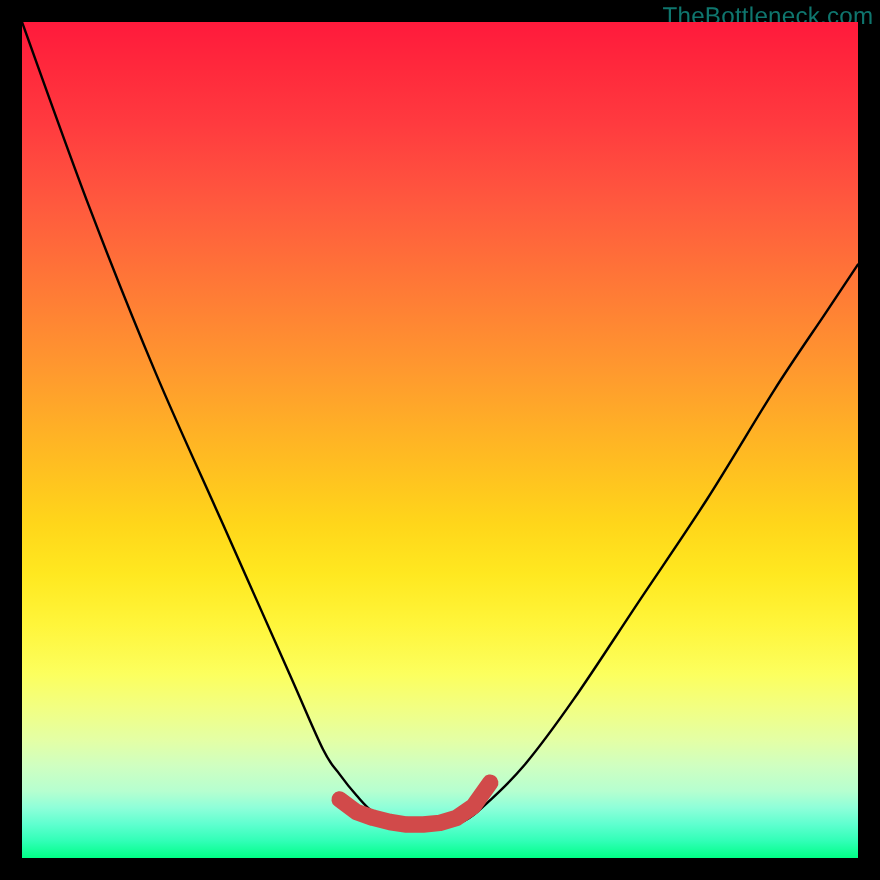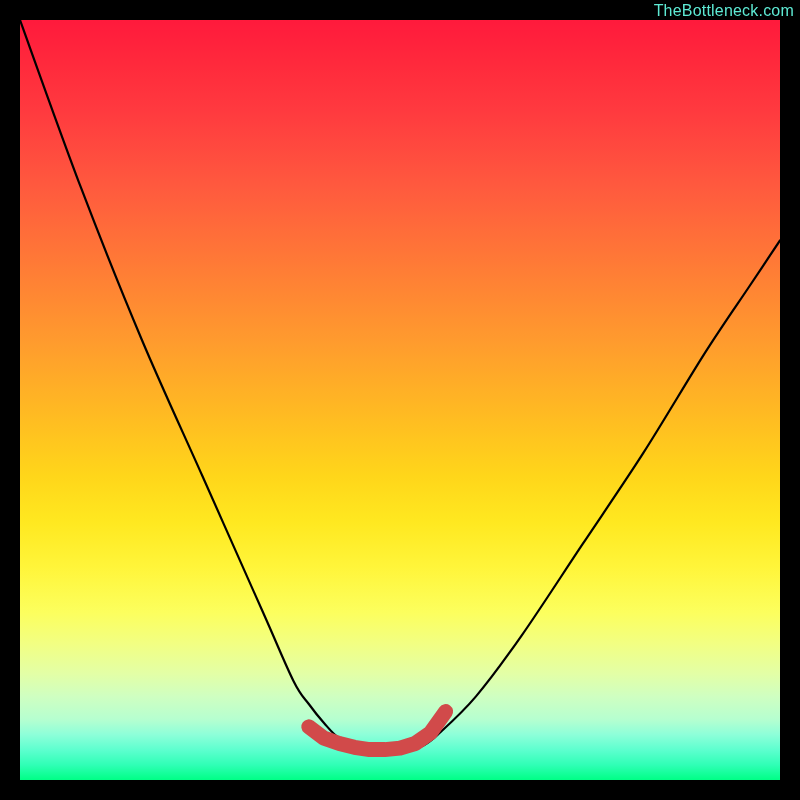--- a/index.html
+++ b/index.html
@@ -55,22 +55,22 @@
   .curve-svg {
     position: absolute;
     inset: 0;
     width: 100%;
     height: 100%;
   }
   .watermark {
     position: absolute;
     top: 2px;
     right: 6px;
-    color: #5eead4;
-    font-size: 16px;
+    color: #0f766e;
+    font-size: 22px;
     font-weight: 500;
     letter-spacing: 0.2px;
     user-select: none;
   }
 </style>
 </head>
 <body>
 
 <div class="frame">
 

